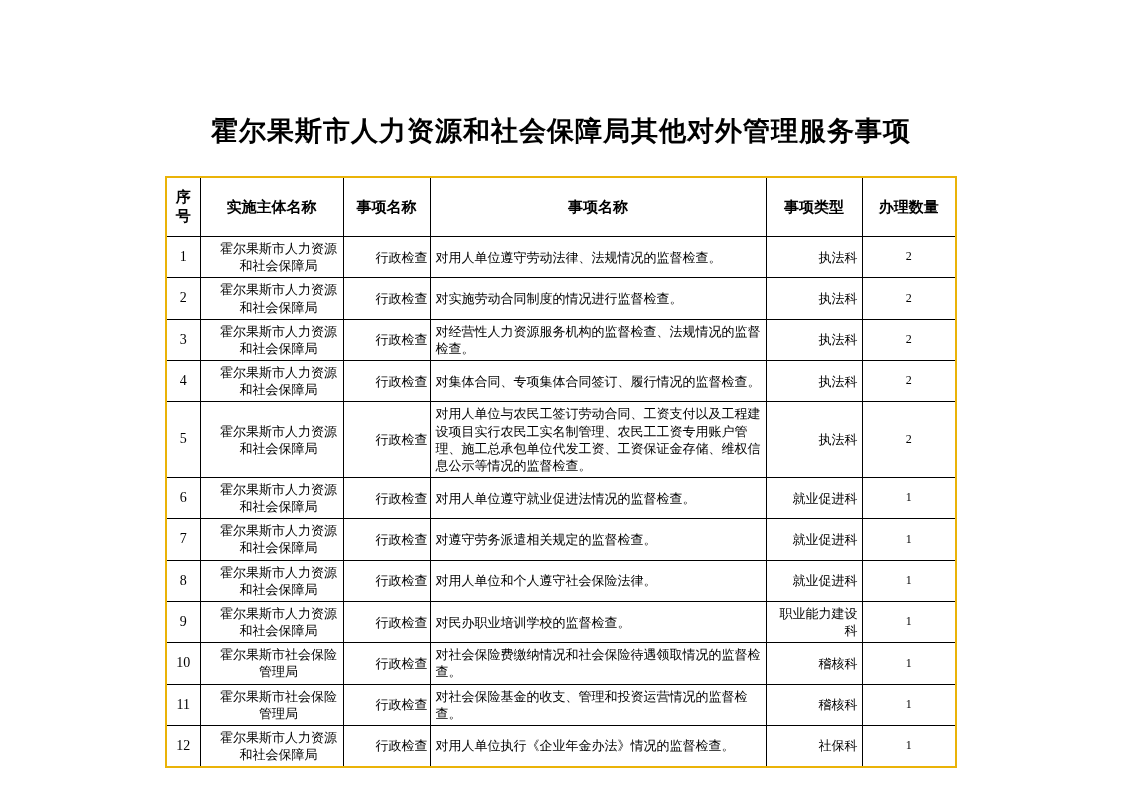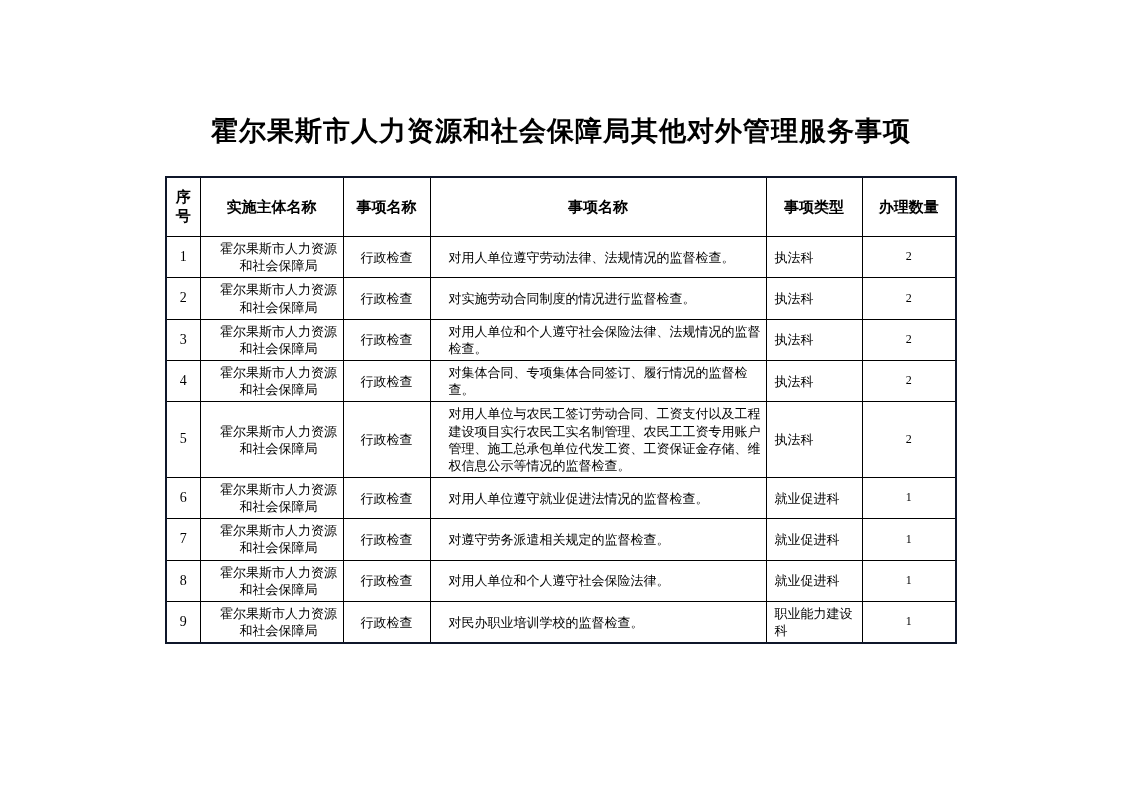--- a/index.html
+++ b/index.html
@@ -27,44 +27,44 @@
     font-size: 27px;
     font-weight: 700;
     letter-spacing: 1px;
     line-height: 1.45;
   }
   table.doc-table {
     margin: 25px auto 0 auto;
     width: 790px;
     table-layout: fixed;
     border-collapse: collapse;
-    border: 2px solid #0f172a;
+    border: 2px solid #eab308;
   }
   .doc-table th, .doc-table td {
     border: 1px solid #000000;
     vertical-align: middle;
     word-break: break-all;
     overflow-wrap: anywhere;
   }
   .doc-table th {
     font-size: 15px;
     font-weight: 700;
     text-align: center;
     padding: 10px 2px;
   }
   .doc-table td {
     font-size: 13px;
     line-height: 1.32;
     padding: 3px 2px;
   }
   td.c-no     { text-align: center; font-size: 14px; }
   td.c-entity { text-align: center; padding-left: 16px; padding-right: 2px; }
-  td.c-type   { text-align: center; margin-left: 11px; }
-  td.c-name   { text-align: left; padding-left: 18px; padding-right: 3px; }
-  td.c-dept   { text-align: left; padding-left: 8px; padding-right: 4px; }
+  td.c-type   { text-align: right; margin-left: 11px; }
+  td.c-name   { text-align: left; padding-left: 5px; padding-right: 3px; }
+  td.c-dept   { text-align: right; padding-left: 8px; padding-right: 4px; }
   td.c-count  { text-align: center; font-size: 12px; }
 </style>
 </head>
 <body>
 
 <div class="page">
 
   <h1 class="doc-title">霍尔果斯市人力资源和社会保障局其他对外管理服务事项</h1>
 
   <table class="doc-table">
@@ -102,21 +102,21 @@
       <td class="c-type">行政检查</td>
       <td class="c-name">对实施劳动合同制度的情况进行监督检查。</td>
       <td class="c-dept">执法科</td>
       <td class="c-count">2</td>
     </tr>
 
     <tr>
       <td class="c-no">3</td>
       <td class="c-entity">霍尔果斯市人力资源和社会保障局</td>
       <td class="c-type">行政检查</td>
-      <td class="c-name">对用人单位和个人遵守社会保险法律、法规情况的监督检查。</td>
+      <td class="c-name">对经营性人力资源服务机构的监督检查、法规情况的监督检查。</td>
       <td class="c-dept">执法科</td>
       <td class="c-count">2</td>
     </tr>
 
     <tr>
       <td class="c-no">4</td>
       <td class="c-entity">霍尔果斯市人力资源和社会保障局</td>
       <td class="c-type">行政检查</td>
       <td class="c-name">对集体合同、专项集体合同签订、履行情况的监督检查。</td>
       <td class="c-dept">执法科</td>
@@ -161,18 +161,42 @@
 
     <tr>
       <td class="c-no">9</td>
       <td class="c-entity">霍尔果斯市人力资源和社会保障局</td>
       <td class="c-type">行政检查</td>
       <td class="c-name">对民办职业培训学校的监督检查。</td>
       <td class="c-dept">职业能力建设科</td>
       <td class="c-count">1</td>
     </tr>
 
-
-
+    <tr>
+      <td class="c-no">10</td>
+      <td class="c-entity">霍尔果斯市社会保险管理局</td>
+      <td class="c-type">行政检查</td>
+      <td class="c-name">对社会保险费缴纳情况和社会保险待遇领取情况的监督检查。</td>
+      <td class="c-dept">稽核科</td>
+      <td class="c-count">1</td>
+    </tr>
+
+    <tr>
+      <td class="c-no">11</td>
+      <td class="c-entity">霍尔果斯市社会保险管理局</td>
+      <td class="c-type">行政检查</td>
+      <td class="c-name">对社会保险基金的收支、管理和投资运营情况的监督检查。</td>
+      <td class="c-dept">稽核科</td>
+      <td class="c-count">1</td>
+    </tr>
+
+    <tr>
+      <td class="c-no">12</td>
+      <td class="c-entity">霍尔果斯市人力资源和社会保障局</td>
+      <td class="c-type">行政检查</td>
+      <td class="c-name">对用人单位执行《企业年金办法》情况的监督检查。</td>
+      <td class="c-dept">社保科</td>
+      <td class="c-count">1</td>
+    </tr>
   </tbody>
   </table>
 
 </div>
 
 </body></html>

